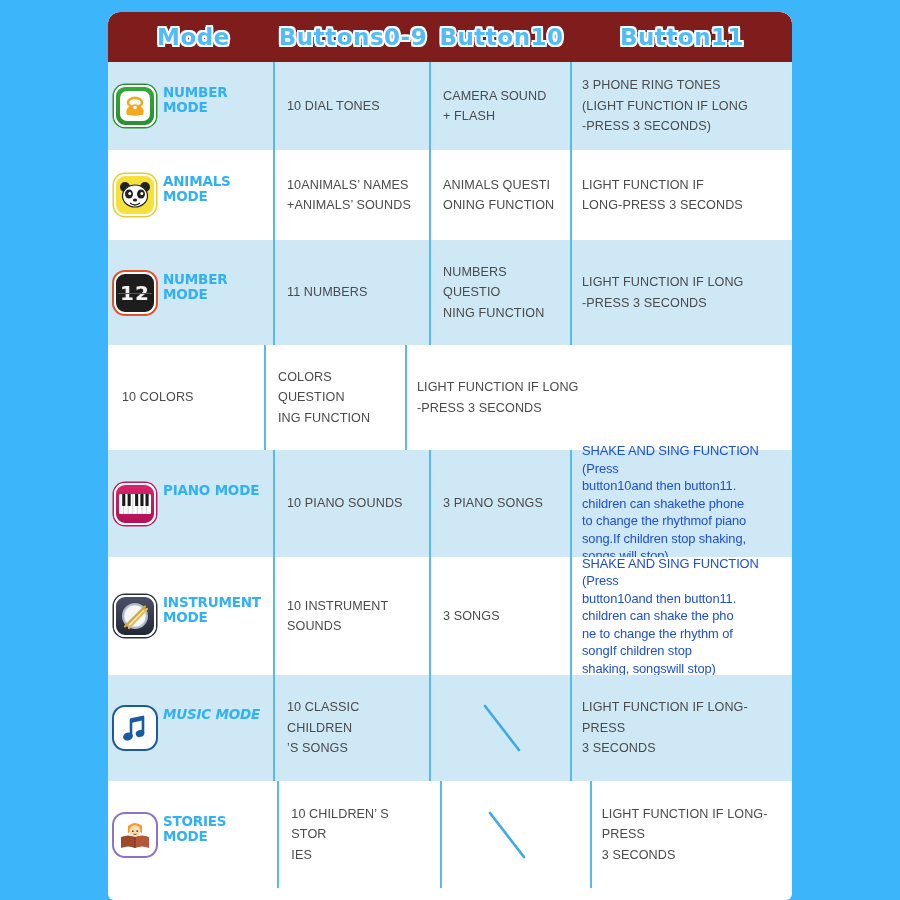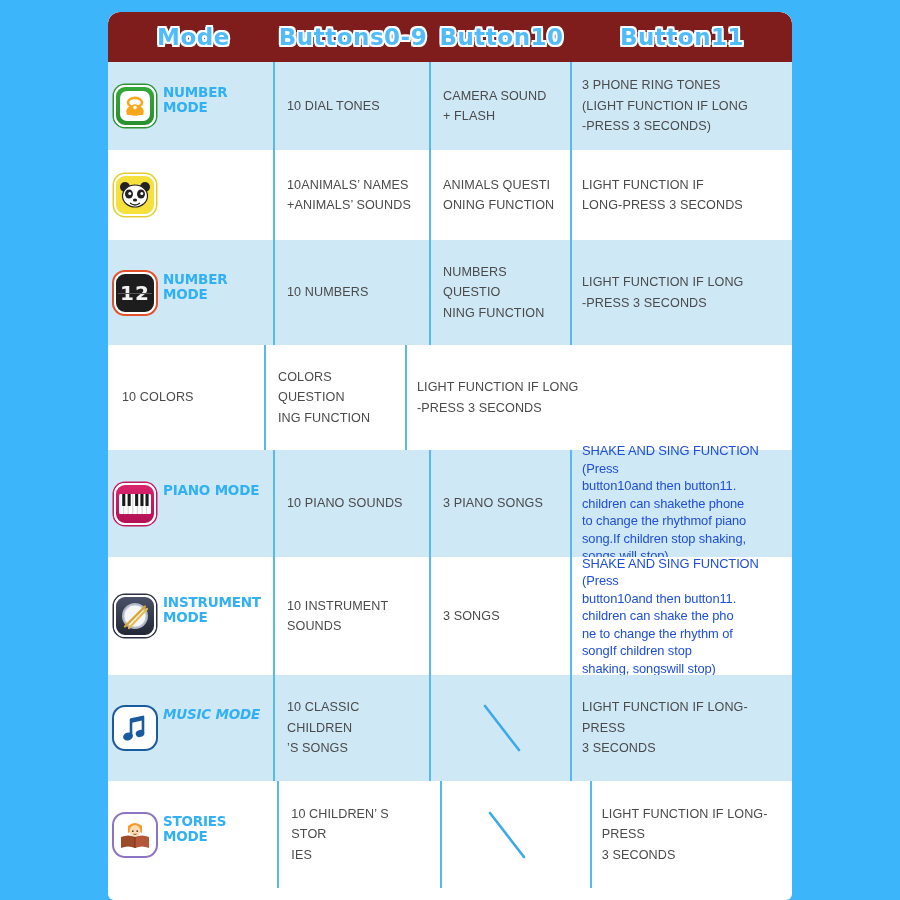--- a/index.html
+++ b/index.html
@@ -297,20 +297,21 @@
                   <circle cx="27" cy="7" r="5" fill="#222"></circle>
                   <ellipse cx="17" cy="16" rx="12.5" ry="11" fill="#fff" stroke="#222" stroke-width="1.2"></ellipse>
                   <ellipse cx="11" cy="14" rx="4" ry="4.6" fill="#222"></ellipse>
                   <ellipse cx="23" cy="14" rx="4" ry="4.6" fill="#222"></ellipse>
                   <circle cx="11.8" cy="13.4" r="1.5" fill="#fff"></circle>
                   <circle cx="23.8" cy="13.4" r="1.5" fill="#fff"></circle>
                   <ellipse cx="17" cy="20" rx="2.2" ry="1.5" fill="#222"></ellipse>
                   <path d="M12 23 q5 4 10 0" stroke="#222" stroke-width="1.3" fill="none"></path>
                 </svg>
               </span>
+              <span class="mode-label" style="color: rgb(49, 176, 244);">ANIMALS MODE</span>
             </div>
           </div>
           <div class="cell c-b09">
             <span class="cell-text">10ANIMALS’ NAMES
 +ANIMALS’ SOUNDS</span>
           </div>
           <div class="cell c-b10">
             <span class="cell-text">ANIMALS QUESTI
 ONING FUNCTION</span>
           </div>
@@ -323,21 +324,21 @@
           <div class="cell c-mode">
             <div class="mode-inner">
               <span class="icon ico-num">
                 <span class="digits">12</span>
                 <span class="midline"></span>
               </span>
               <span class="mode-label" style="color: rgb(49, 176, 244);">NUMBER MODE</span>
             </div>
           </div>
           <div class="cell c-b09">
-            <span class="cell-text">10 NUMBERS</span>
+            <span class="cell-text">11 NUMBERS</span>
           </div>
           <div class="cell c-b10">
             <span class="cell-text">NUMBERS QUESTIO
 NING FUNCTION</span>
           </div>
           <div class="cell c-b11">
             <span class="cell-text ">LIGHT FUNCTION IF LONG
 -PRESS 3 SECONDS</span>
           </div>
         </div>

